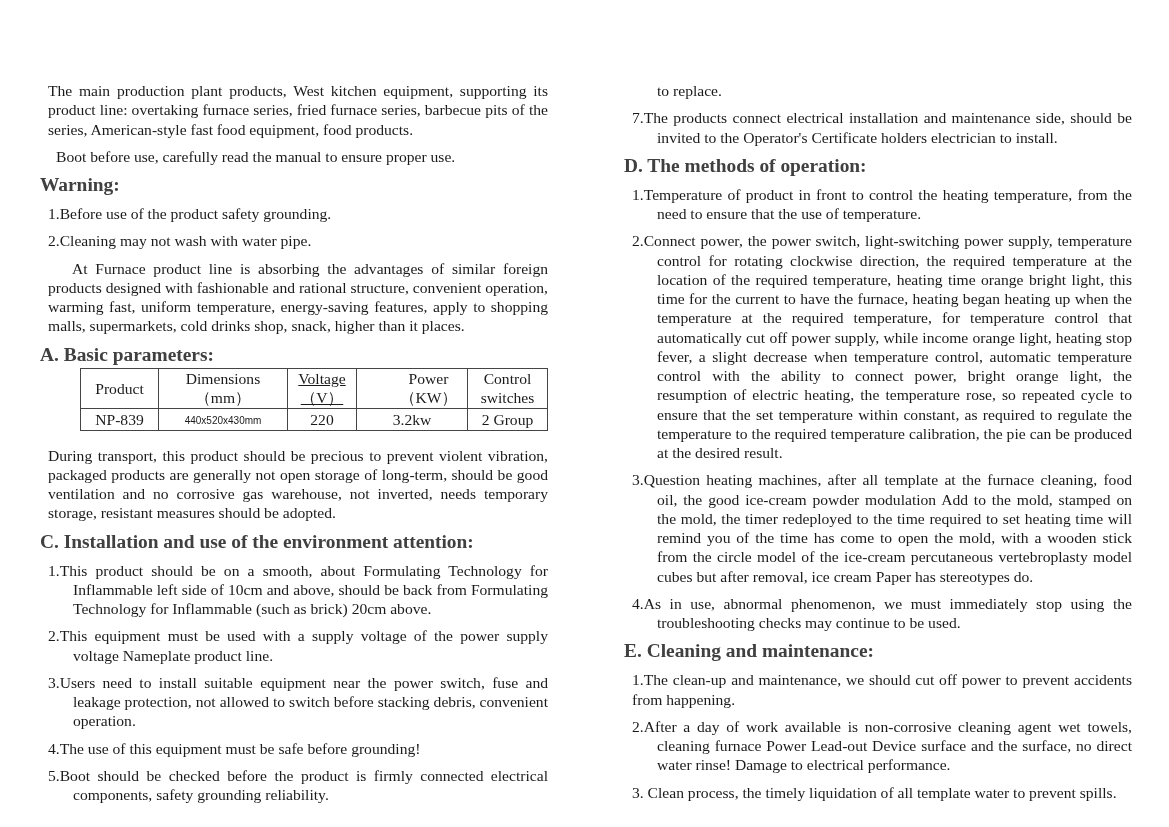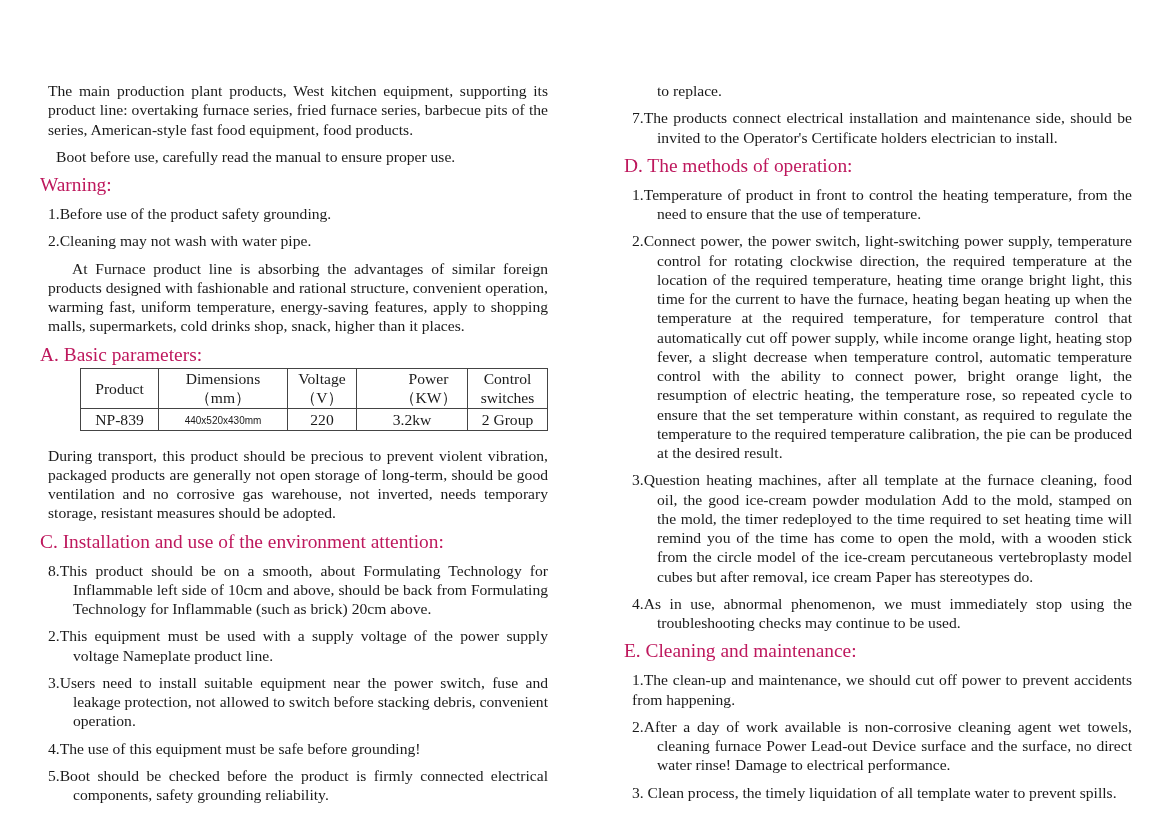--- a/index.html
+++ b/index.html
@@ -5,27 +5,27 @@
   html, body { margin: 0; padding: 0; background: #ffffff; }
   body { width: 1169px; height: 827px; position: relative; overflow: hidden;
          font-family: "Liberation Serif", "DejaVu Serif", serif; color: #1a1a1a; }
   .col { position: absolute; top: 73px; }
   .col-left { left: 40px; width: 516px; }
   .col-right { left: 624px; width: 516px; }
   p { margin: 8px; font-size: 15.6px; line-height: 19.25px; text-align: justify; text-align-last: left; }
   p.indent-first { text-indent: 24px; }
   p.indent-small { text-indent: 8px; }
   p.hang { padding-left: 25px; text-indent: -25px; }
-  h2 { margin: 0; font-size: 19.4px; line-height: 22px; font-weight: normal; color: #be185d; }
+  h2 { margin: 0; font-size: 19.4px; line-height: 22px; font-weight: bold; color: #404040; }
   .tbl-wrap { margin: 2px 0 15px 40px; }
   table { border-collapse: collapse; font-size: 15.6px; line-height: 19px; }
   td { border: 1px solid #444; text-align: center; padding: 0; vertical-align: middle; }
   td.c1 { width: 77px; }
   td.c2 { width: 128px; }
-  td.c3 { width: 68px; }
+  td.c3 { width: 68px; text-decoration: underline; }
   td.c4 { width: 77px; padding-left: 33px; }
   td.c5 { width: 79px; }
   tr.hdr td { height: 39px; }
   tr.row td { height: 18px; }
   td .sans { font-family: "Liberation Sans", "DejaVu Sans", sans-serif; font-size: 10px; }
 </style>
 </head>
 <body>
 
 <div class="col col-left">
@@ -69,21 +69,21 @@
         <td>3.2kw</td>
         <td>2 Group</td>
       </tr>
     </tbody>
       </table>
   </div>
 
   <p>During transport, this product should be precious to prevent violent vibration, packaged products are generally not open storage of long-term, should be good ventilation and no corrosive gas warehouse, not inverted, needs temporary storage, resistant measures should be adopted.</p>
 
   <h2>C. Installation and use of the environment attention:</h2>
-  <p class="hang">8.This product should be on a smooth, about Formulating Technology for Inflammable left side of 10cm and above, should be back from Formulating Technology for Inflammable (such as brick) 20cm above.</p>
+  <p class="hang">1.This product should be on a smooth, about Formulating Technology for Inflammable left side of 10cm and above, should be back from Formulating Technology for Inflammable (such as brick) 20cm above.</p>
   <p class="hang">2.This equipment must be used with a supply voltage of the power supply voltage Nameplate product line.</p>
   <p class="hang">3.Users need to install suitable equipment near the power switch, fuse and leakage protection, not allowed to switch before stacking debris, convenient operation.</p>
   <p class="hang">4.The use of this equipment must be safe before grounding!</p>
   <p class="hang">5.Boot should be checked before the product is firmly connected electrical components, safety grounding reliability.</p>
 </div>
 
 <div class="col col-right">
   <p style="padding-left:25px;">to replace.</p>
   <p class="hang">7.The products connect electrical installation and maintenance side, should be invited to the Operator's Certificate holders electrician to install.</p>
 

